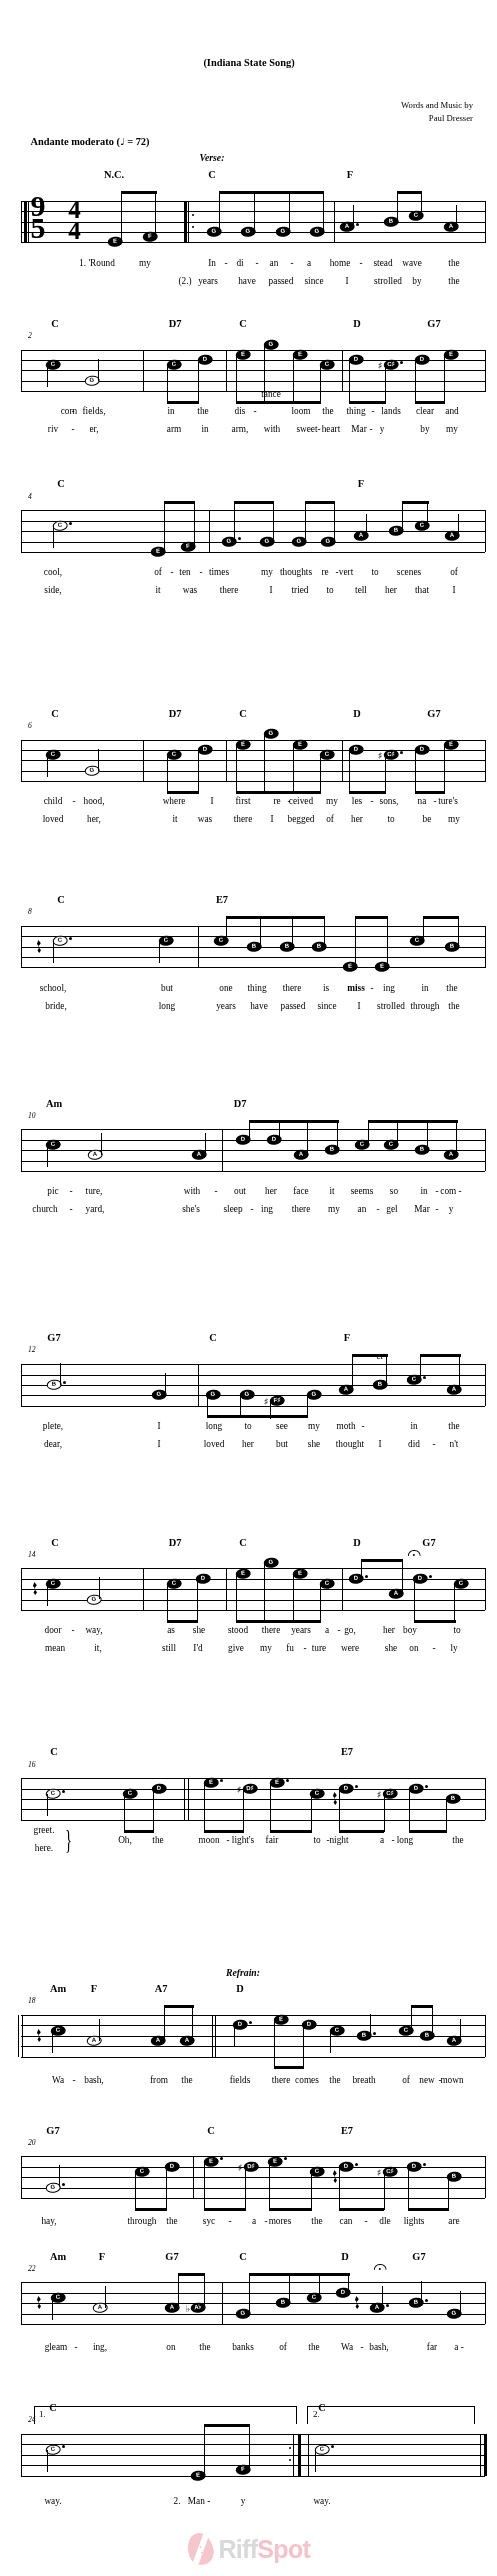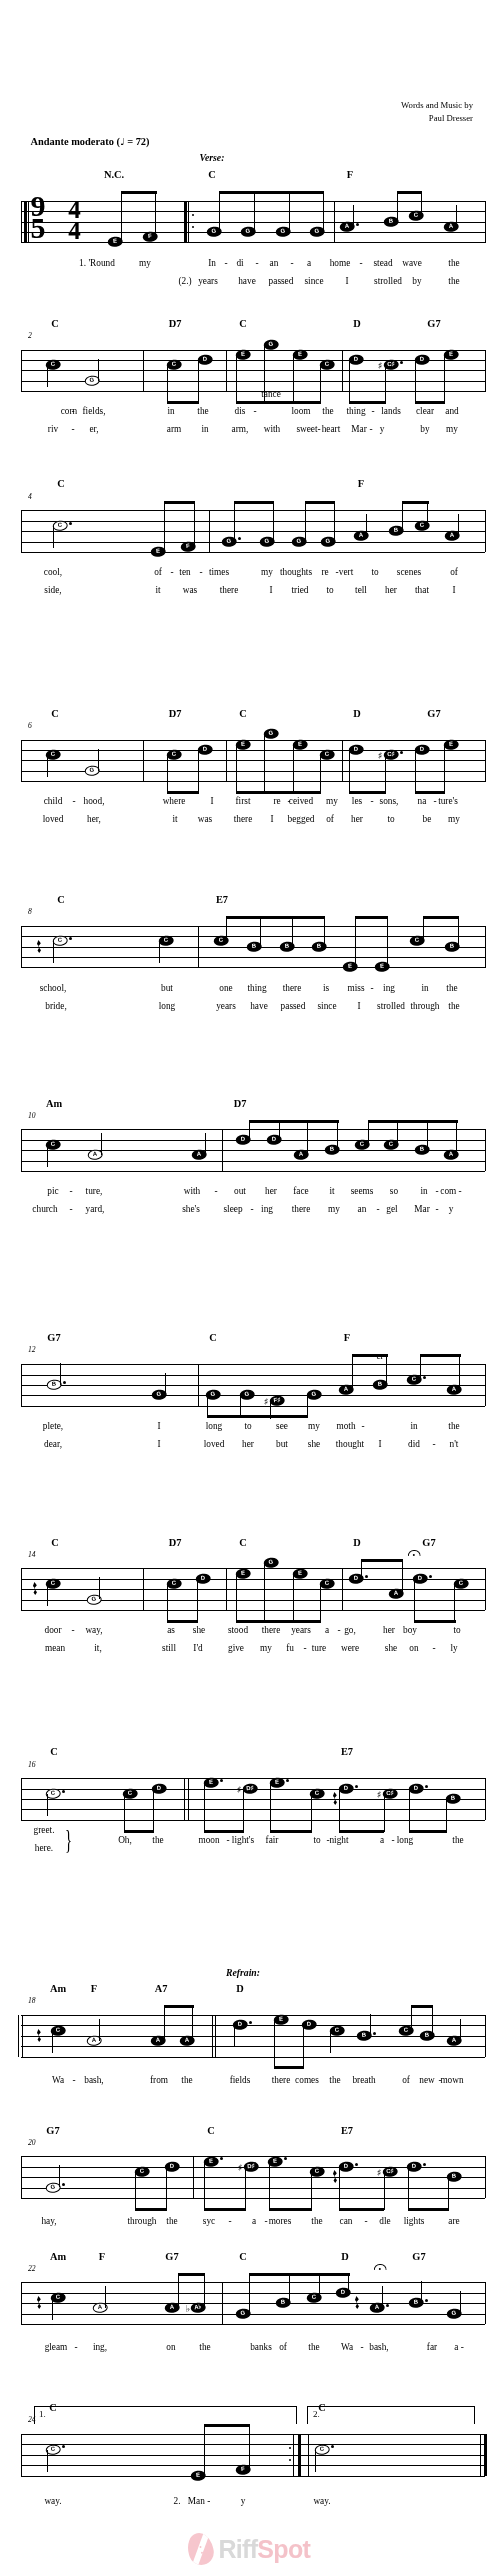--- a/index.html
+++ b/index.html
@@ -43,20 +43,21 @@
   .logo{position:absolute;display:flex;align-items:center;gap:5.5px;}
   .pick{width:25px;height:32px;border-radius:50% 50% 52% 52%/58% 58% 42% 42%;position:relative;transform:rotate(-14deg);overflow:hidden;}
   .pick .neck{position:absolute;left:9.7px;top:-4.2px;width:6.2px;height:40px;background:#fff;transform:rotate(34deg);}
   .pick .fret{position:absolute;width:2.1px;height:2.1px;border-radius:50%;}
   .logotext{font-family:"Liberation Sans",sans-serif;font-weight:bold;font-size:25px;letter-spacing:-0.7px;}
 </style>
 </head>
 <body>
 
 <div id="page">
+  <div class="subtitle">(Indiana State Song)</div>
   <div class="credit" style="top:100px;">Words and Music by</div>
   <div class="credit" style="top:113px;">Paul Dresser</div>
   <div class="tempo"><span>Andante moderato  (</span><span class="nq">♩</span><span> = 72)</span></div>
 
   <div id="sheet">
       <div class="staffline" style="left: 21px; top: 201px; width: 464px;"></div>
       <div class="staffline" style="left: 21px; top: 211px; width: 464px;"></div>
       <div class="staffline" style="left: 21px; top: 222px; width: 464px;"></div>
       <div class="staffline" style="left: 21px; top: 232px; width: 464px;"></div>
       <div class="staffline" style="left: 21px; top: 242px; width: 464px;"></div>
@@ -483,21 +484,21 @@
       <div class="stem" style="left: 458px; top: 916px; height: 30.5px;"></div>
       <div class="beam" style="left: 226px; top: 916px; width: 99px;"></div>
       <div class="beam" style="left: 355px; top: 916px; width: 33px;"></div>
       <div class="beam" style="left: 423px; top: 916px; width: 36px;"></div>
       <div class="lyr" style="left: 53px; top: 983px;">school,</div>
       <div class="lyr" style="left: 167px; top: 983px;">but</div>
       <div class="lyr" style="left: 226px; top: 983px;">one</div>
       <div class="lyr" style="left: 257px; top: 983px;">thing</div>
       <div class="lyr" style="left: 292px; top: 983px;">there</div>
       <div class="lyr" style="left: 326px; top: 983px;">is</div>
-      <div class="lyr" style="left: 356px; top: 983px;">miss</div>
+      <div class="lyr" style="left: 356px; top: 983px; font-weight: bold;">miss</div>
       <div class="lyr" style="left: 372px; top: 983px;">-</div>
       <div class="lyr" style="left: 389px; top: 983px;">ing</div>
       <div class="lyr" style="left: 425px; top: 983px;">in</div>
       <div class="lyr" style="left: 452px; top: 983px;">the</div>
       <div class="lyr" style="left: 56px; top: 1001px;">bride,</div>
       <div class="lyr" style="left: 167px; top: 1001px;">long</div>
       <div class="lyr" style="left: 226px; top: 1001px;">years</div>
       <div class="lyr" style="left: 259px; top: 1001px;">have</div>
       <div class="lyr" style="left: 293px; top: 1001px;">passed</div>
       <div class="lyr" style="left: 327px; top: 1001px;">since</div>
@@ -1090,21 +1091,21 @@
         <span class="nletter">G</span>
       </div>
       <div class="stem" style="left: 460px; top: 2291px; height: 22px;"></div>
       <div class="beam" style="left: 178px; top: 2273px; width: 27px;"></div>
       <div class="beam" style="left: 249px; top: 2273px; width: 101px;"></div>
       <div class="lyr" style="left: 56px; top: 2342px;">gleam</div>
       <div class="lyr" style="left: 76px; top: 2342px;">-</div>
       <div class="lyr" style="left: 100px; top: 2342px;">ing,</div>
       <div class="lyr" style="left: 171px; top: 2342px;">on</div>
       <div class="lyr" style="left: 205px; top: 2342px;">the</div>
-      <div class="lyr" style="left: 261px; top: 2342px;">banks</div>
+      <div class="lyr" style="left: 243px; top: 2342px;">banks</div>
       <div class="lyr" style="left: 283px; top: 2342px;">of</div>
       <div class="lyr" style="left: 314px; top: 2342px;">the</div>
       <div class="lyr" style="left: 347px; top: 2342px;">Wa</div>
       <div class="lyr" style="left: 362px; top: 2342px;">-</div>
       <div class="lyr" style="left: 379px; top: 2342px;">bash,</div>
       <div class="lyr" style="left: 432px; top: 2342px;">far</div>
       <div class="lyr" style="left: 459px; top: 2342px;">a -</div>
       <div class="staffline" style="left: 21px; top: 2434px; width: 464px;"></div>
       <div class="staffline" style="left: 21px; top: 2444px; width: 464px;"></div>
       <div class="staffline" style="left: 21px; top: 2455px; width: 464px;"></div>

